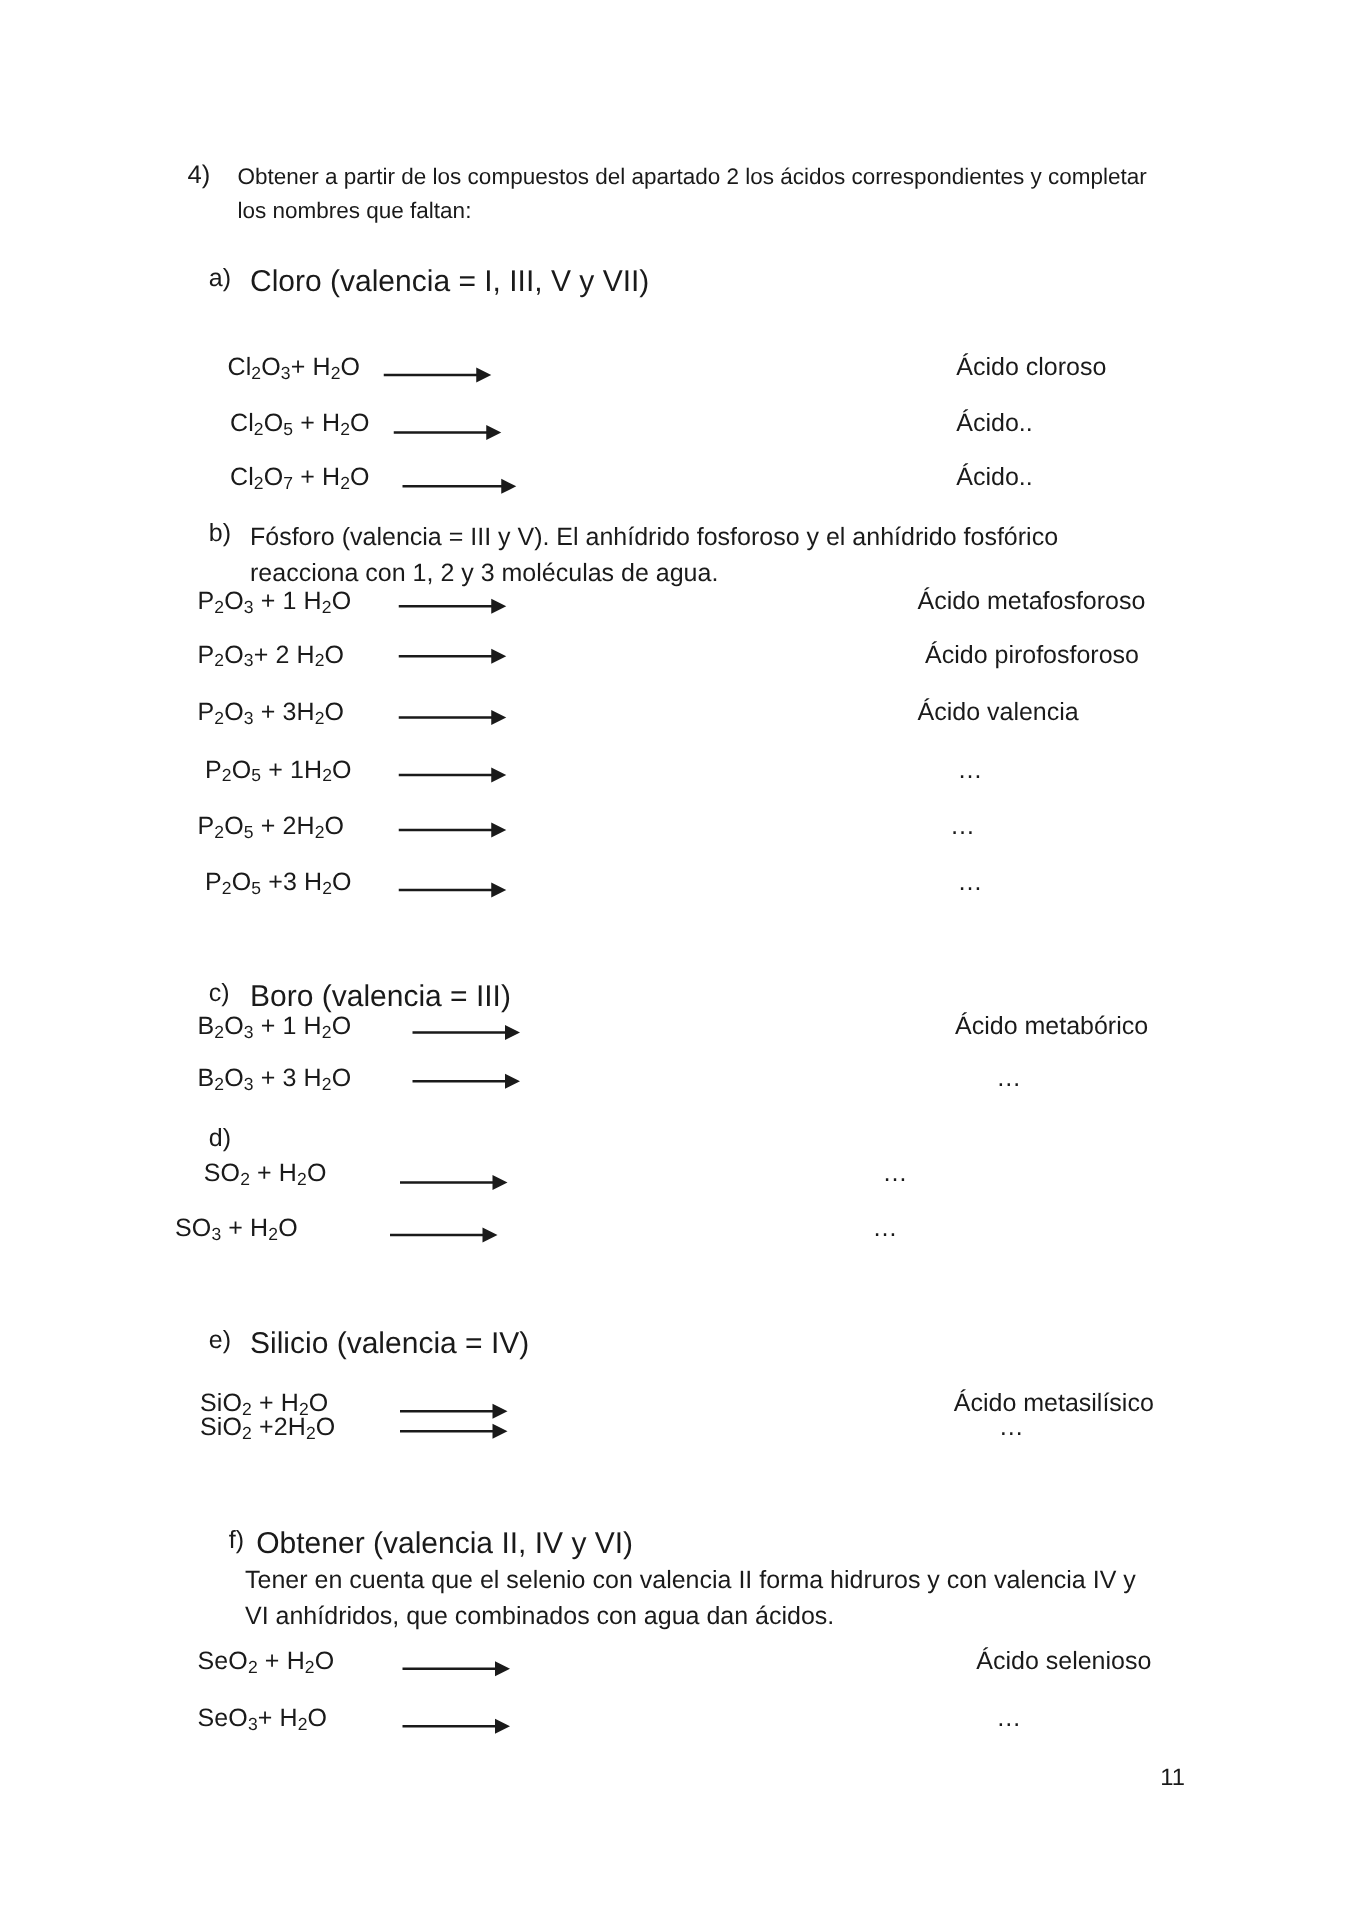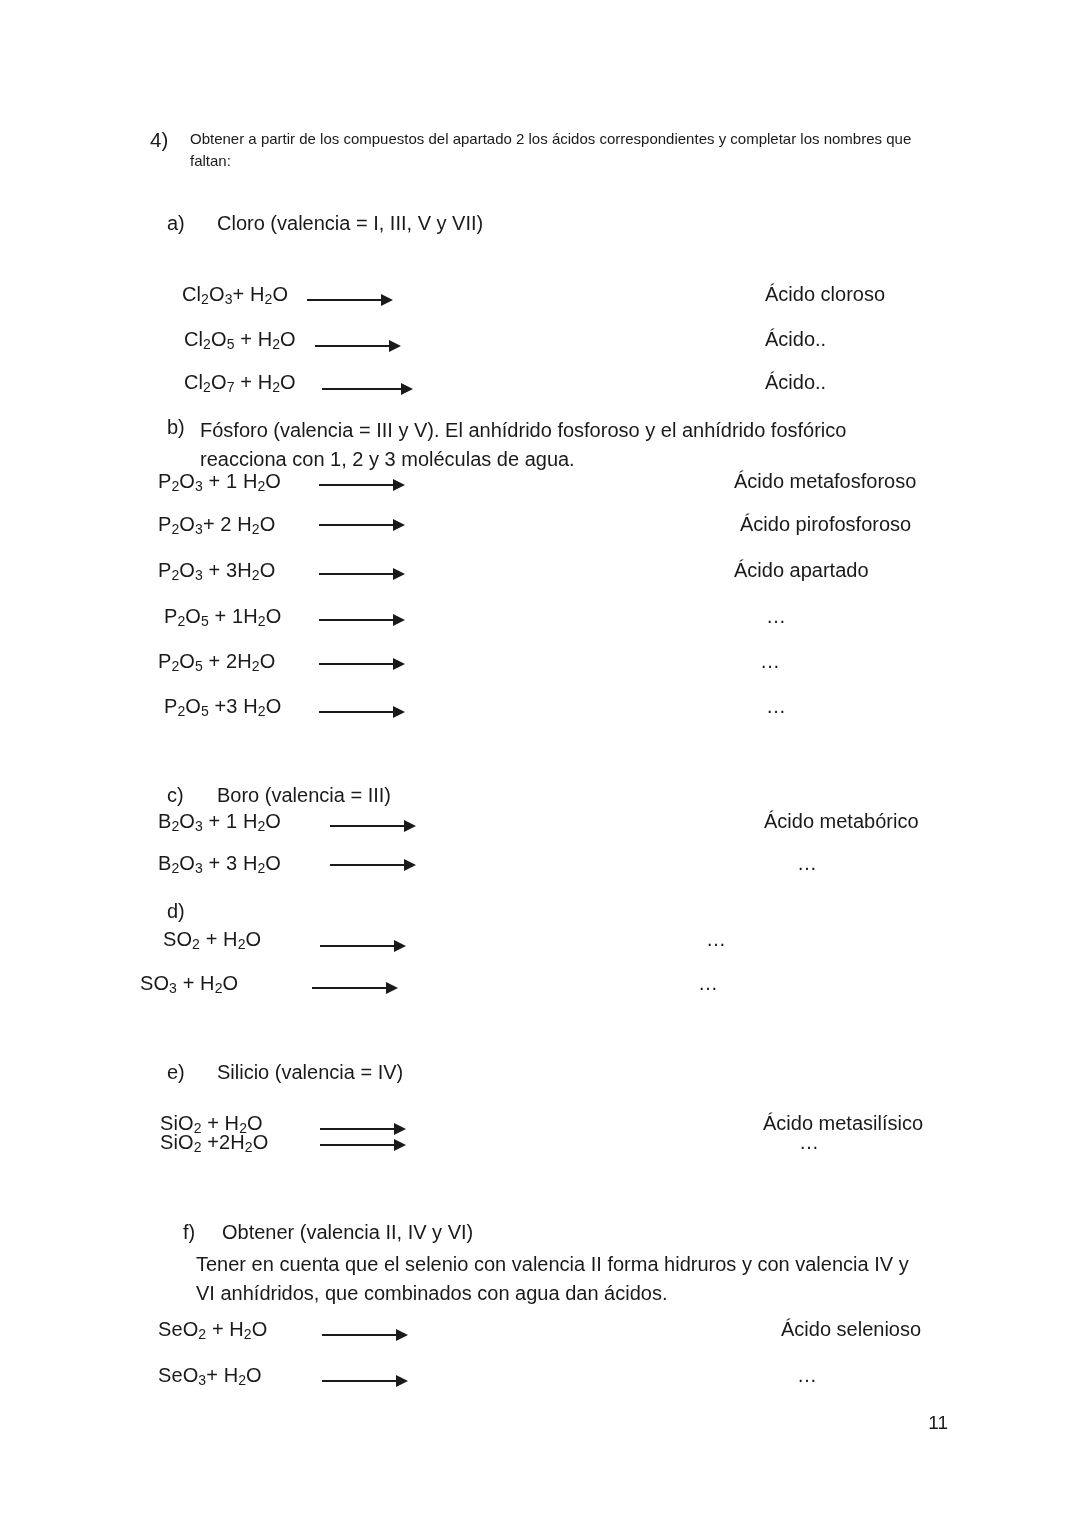--- a/index.html
+++ b/index.html
@@ -29,30 +29,29 @@
     left: 150px;
     top: 128px;
     font-size: 20.5px;
     white-space: pre;
   }
   .ex-text {
     position: absolute;
     left: 190px;
     top: 128px;
     width: 730px;
-    font-size: 15px;
+    font-size: 18px;
     line-height: 1.48;
   }
 
   
   .sec-head {
     position: absolute;
-    font-size: 20px;
-    white-space: pre;
-    margin-left: 17px;
+    font-size: 24px;
+    white-space: pre;
   }
   .sec-letter {
     position: absolute;
     font-size: 20px;
     white-space: pre;
   }
   .sec-body {
     position: absolute;
     font-size: 20px;
     width: 720px;
@@ -178,21 +177,21 @@
     </span>
     <span class="label" style="left:582px; top:0;">Ácido pirofosforoso</span>
   </div>
 
   <div class="rxn" style="left:158px; top:559px; width:790px;">
     <span class="formula">P<sub>2</sub>O<sub>3</sub> + 3H<sub>2</sub>O</span>
     <span class="arrow" style="left:161px; top:8px; width:90px;">
       <span class="shaft" style="width:78px;"></span>
         <span class="head" style="left:74px;"></span>
     </span>
-    <span class="label" style="left:576px; top:0;">Ácido apartado</span>
+    <span class="label" style="left:576px; top:0;">Ácido valencia</span>
   </div>
 
   <div class="rxn" style="left:164px; top:605px; width:790px;">
     <span class="formula">P<sub>2</sub>O<sub>5</sub> + 1H<sub>2</sub>O</span>
     <span class="arrow" style="left:155px; top:8px; width:90px;">
       <span class="shaft" style="width:78px;"></span>
         <span class="head" style="left:74px;"></span>
     </span>
     <span class="label dots" style="left:602px; top:0;">…</span>
   </div>

